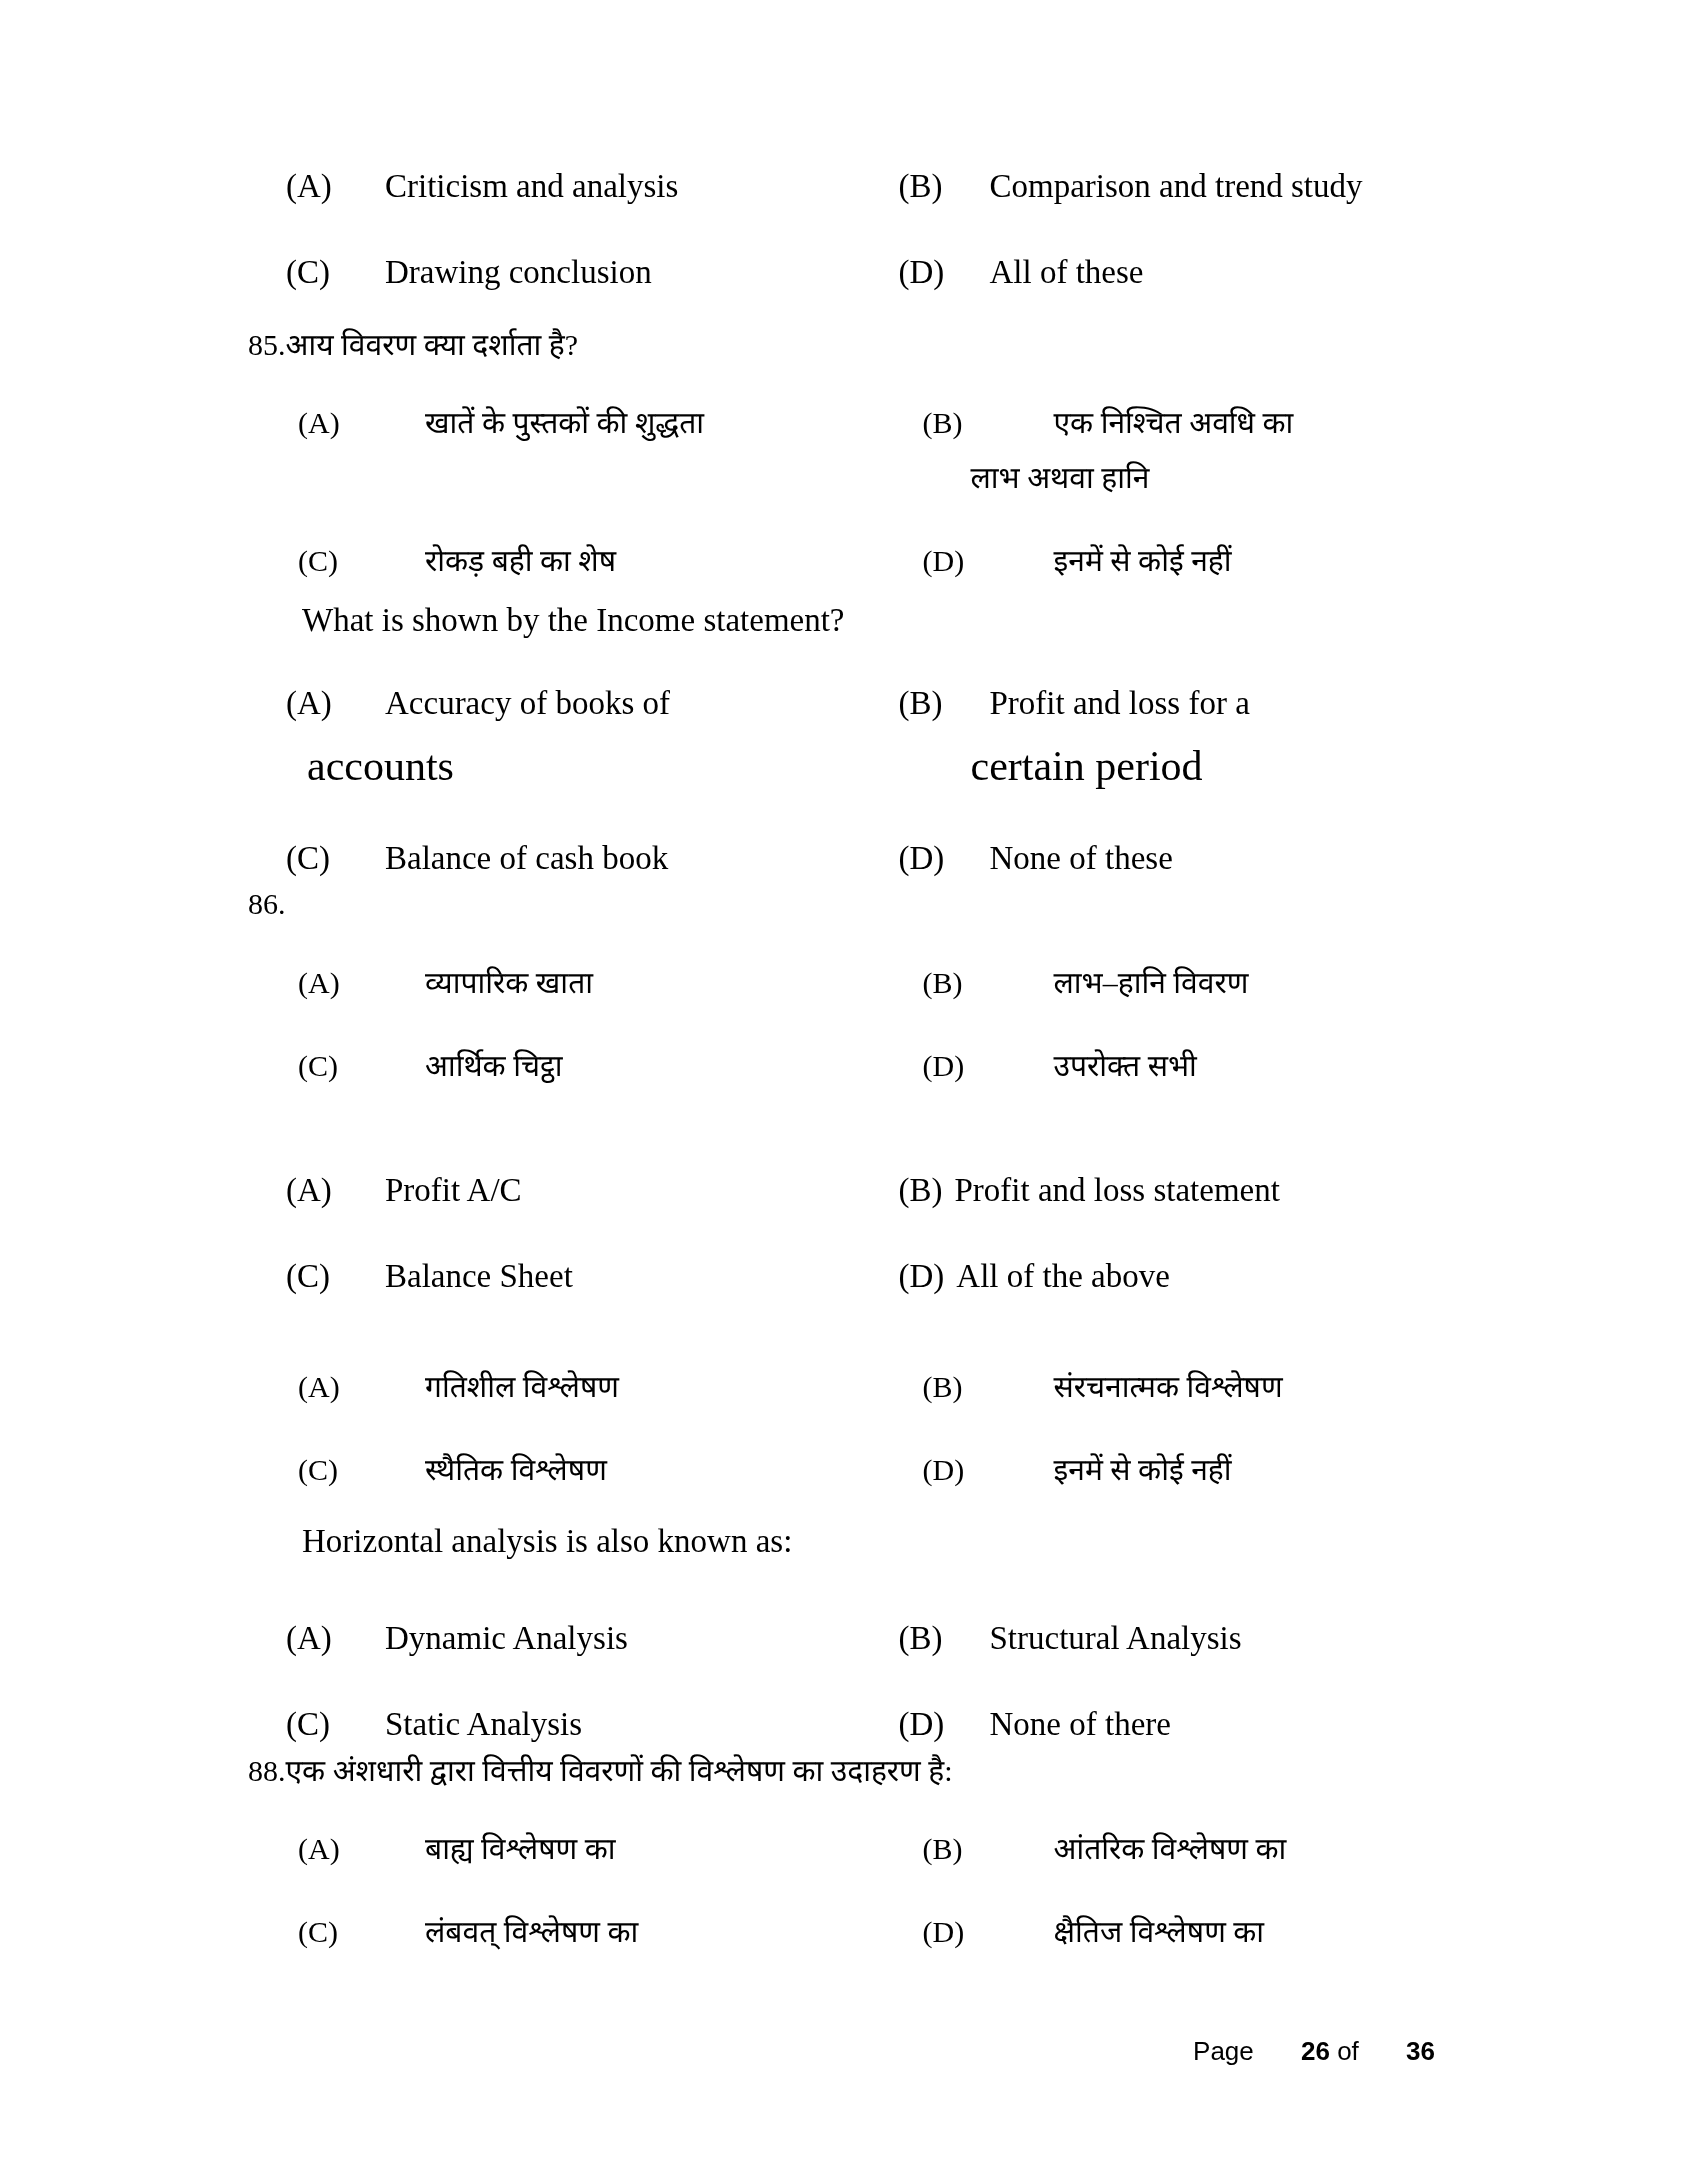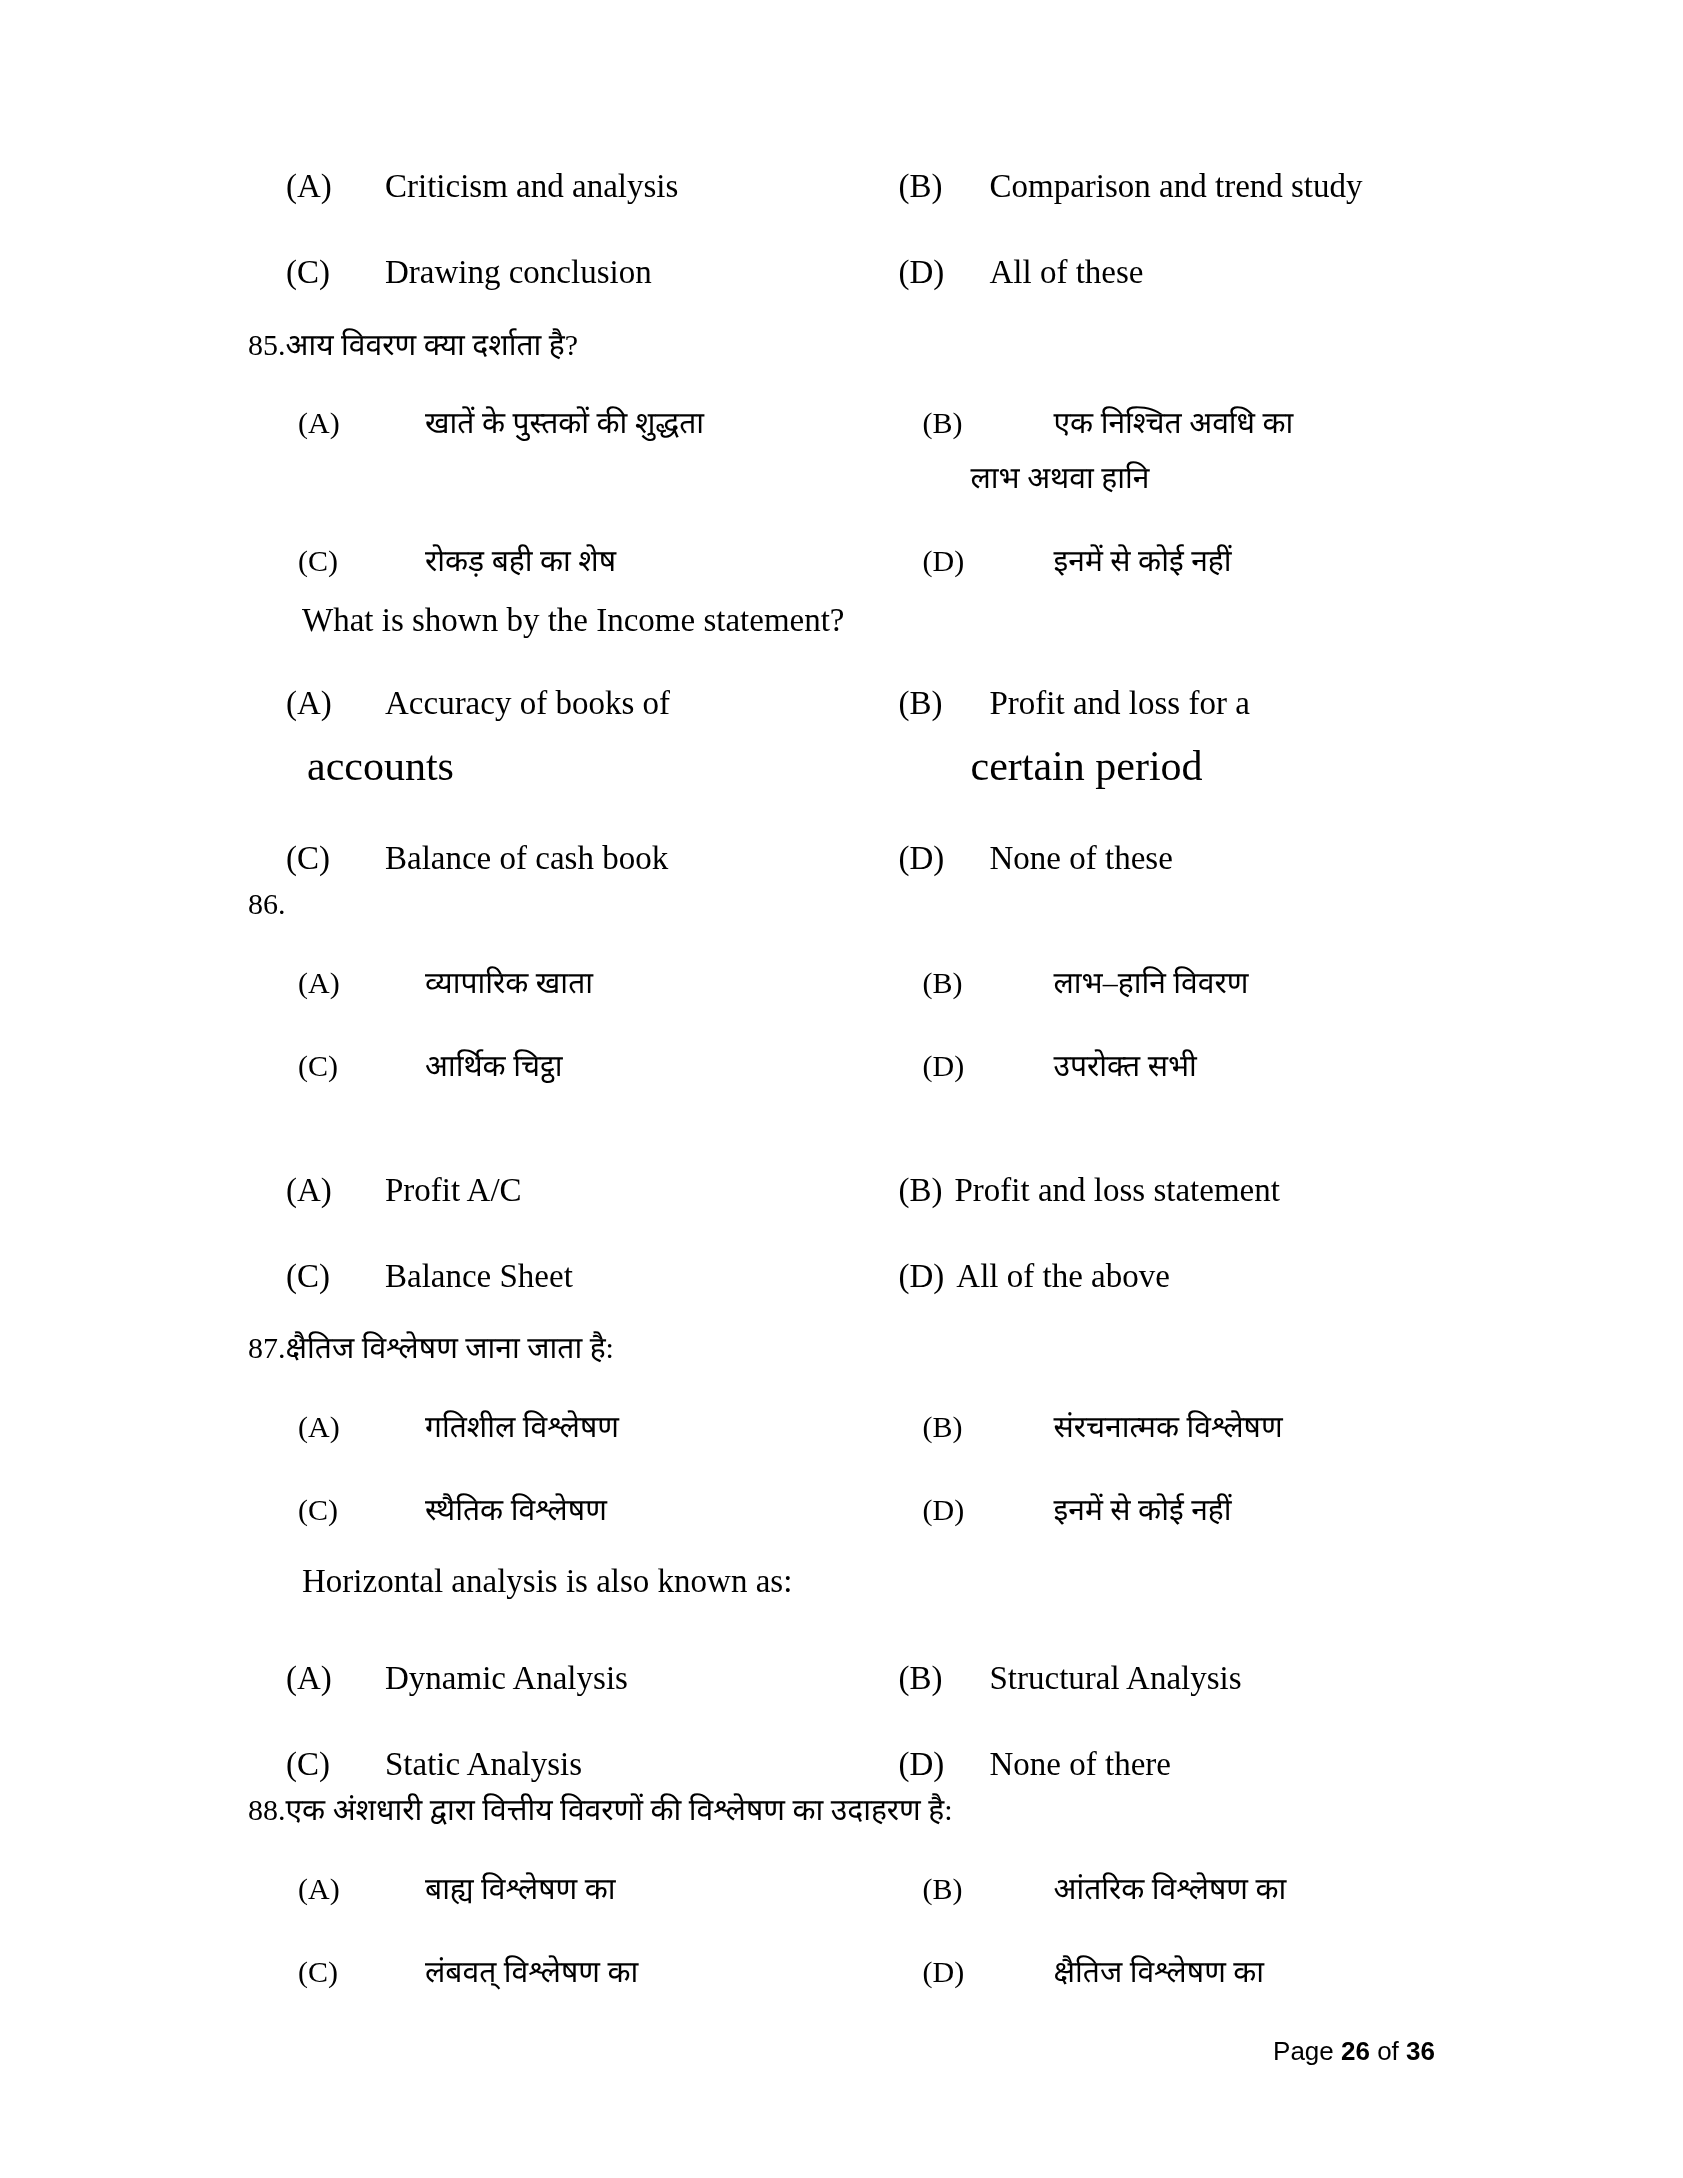--- a/index.html
+++ b/index.html
@@ -98,21 +98,21 @@
   
   .footer {
     position: absolute;
     right: 248px;
     bottom: 111px;
     font-family: "Liberation Sans", "DejaVu Sans", sans-serif;
     font-size: 26px;
     color: #000000;
     white-space: pre;
   }
-  .footer b { font-weight: 700; }
+  .footer b { font-weight: 700; margin-left: 40px; }
 </style>
 </head>
 <body>
 
 <div class="page">
 
   <table class="opts">
     <tbody>
         <tr>
       <td class="col-a">
@@ -300,24 +300,20 @@
           </div>
         </td>
       </tr>
     </tbody>
       </table>
   </div>
 
   <div class="gap-md"></div>
 
   <div>
-    <div class="qnum-line">
-      <span class="qnum">87.</span>
-      <span class="qtext-hi">क्षैतिज विश्लेषण जाना जाता है:</span>
-    </div>
 
     <table class="opts">
       <tbody>
           <tr>
         <td class="col-a">
           <div class="opt opt-hi opt-hi-a">
             <span class="lab">(A)</span>
             <span class="txt">गतिशील विश्लेषण</span>
           </div>
         </td>

